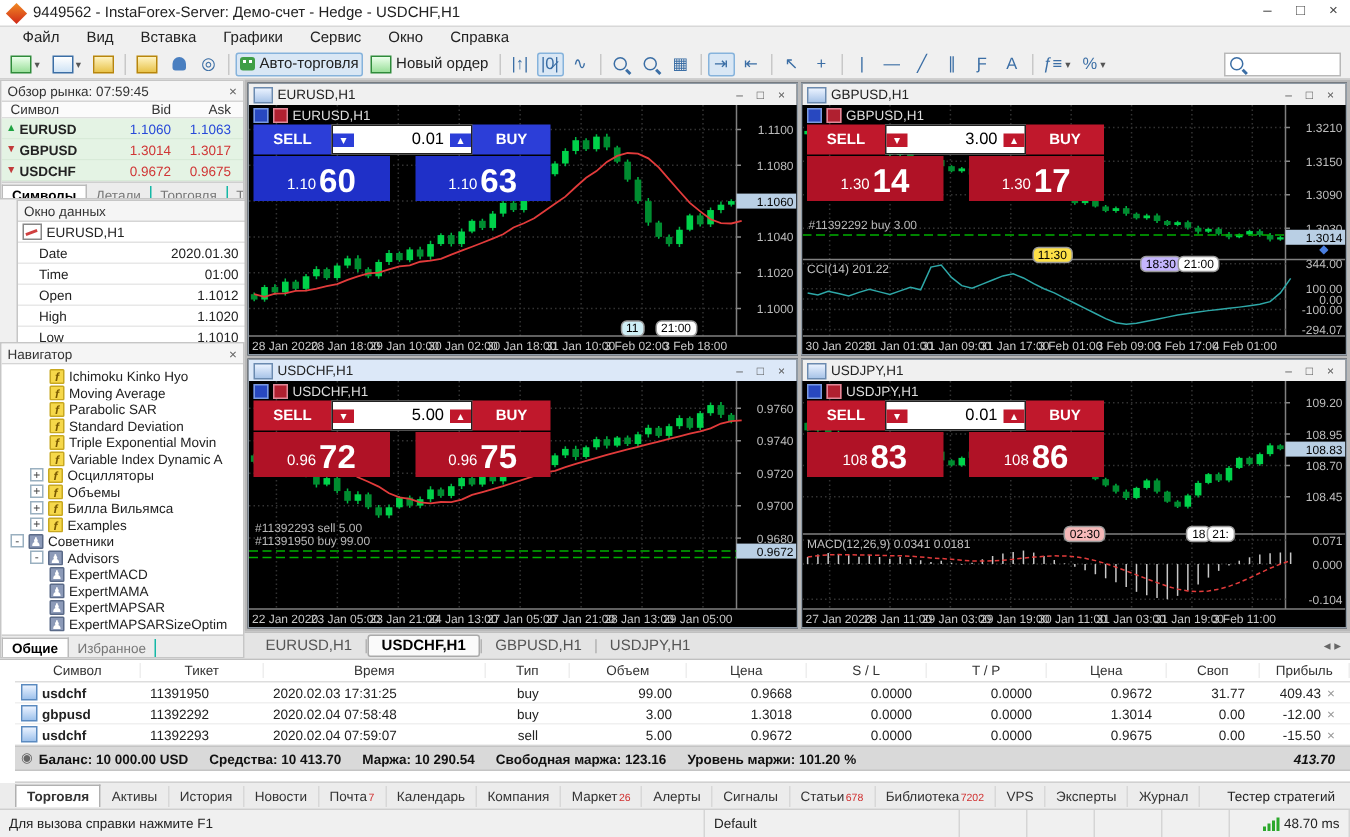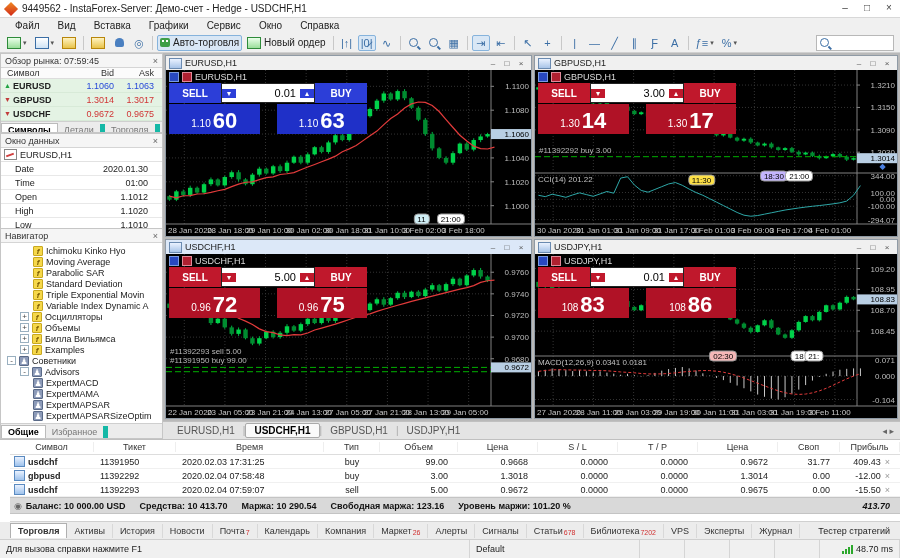--- a/index.html
+++ b/index.html
@@ -35,23 +35,23 @@
   .ptitle{height:13px;background:#f5f5f5;border-bottom:1px solid #d5d5d5;display:flex;align-items:center;padding:0 4px;font-size:9px;color:#333;flex:0 0 13px;}
   .ptitle .x{margin-left:auto;color:#666;font-size:9px;}
   #mw{left:0;top:53px;width:163px;height:80px;}
   .mw-head{display:flex;height:13px;border-bottom:1px solid #ddd;align-items:center;background:#fbfbfb;font-size:9px;color:#333;}
   .mw-head .c1{flex:1;padding-left:6px;} .mw-head .c2{width:38px;text-align:right;} .mw-head .c3{width:40px;text-align:right;padding-right:8px;}
   .mwr{display:flex;height:13px;align-items:center;background:#e4f3e4;border-bottom:1px solid #d8ead8;font-size:9px;}
   .mwa{width:9px;font-size:7px;padding-left:3px;}
   .mws{flex:1;font-weight:bold;color:#222;}
   .mwb{width:38px;text-align:right;} .mwk{width:40px;text-align:right;padding-right:8px;}
   .tabstrip{display:flex;height:14px;background:#ececec;border-top:1px solid #cfcfcf;align-items:flex-end;font-size:9px;flex:0 0 14px;}
-  .tab{padding:1px 6px;color:#777;border-right:5px solid #14b8a6;}
+  .tab{padding:1px 6px;color:#777;border-right:1px solid #14b8a6;}
   .tab.active{background:#fff;border:1px solid #bbb;border-bottom:none;color:#000;font-weight:bold;}
-  #dw{left:0;top:133px;width:163px;height:122px;}
+  #dw{left:11px;top:133px;width:163px;height:122px;}
   .dwsym{height:13px;display:flex;align-items:center;font-size:9px;border-bottom:1px solid #e2e2e2;background:#fff;}
   .dwr{height:13px;display:flex;align-items:center;font-size:9px;border-bottom:1px solid #e8e8e8;background:#fff;}
   .dwr .k{flex:1;padding-left:14px;color:#222;} .dwr .v{padding-right:14px;text-align:right;color:#222;}
   .mini-chart-ico{width:11px;height:9px;border:1px solid #888;background:#fff;margin:0 3px;position:relative;}
   .mini-chart-ico::after{content:'';position:absolute;left:1px;top:4px;width:8px;height:2px;background:#d04040;transform:rotate(-20deg);}
   #nav{left:0;top:228px;width:163px;height:211px;}
   #nav-tree{flex:1;background:#fff;overflow:hidden;padding-top:2px;}
   .nitem{height:11px;display:flex;align-items:center;font-size:9px;white-space:nowrap;overflow:hidden;}
   .exp{width:9px;height:9px;border:1px solid #9ab0c0;background:#fff;font-size:8px;line-height:7px;text-align:center;color:#444;margin-right:3px;flex:0 0 9px;box-sizing:border-box;}
   .nico{width:10px;height:10px;margin-right:3px;flex:0 0 10px;text-align:center;font-size:8px;line-height:10px;border-radius:1px;}
@@ -748,21 +748,21 @@
           <div class="tp-price" style="background: rgb(176, 18, 38);">
               <span class="sm">1.30</span>
               <span class="big">14</span>
             </div>
           <div class="tp-price" style="background: rgb(176, 18, 38);">
               <span class="sm">1.30</span>
               <span class="big">17</span>
             </div>
         </div>
       </div>
-    <span class="pill" style="left: 166.52px; top: 110px; background: #fde047;">11:30</span>
+    <span class="pill" style="left: 166.52px; top: 100px; background: #fde047;">11:30</span>
         <span class="pill" style="left: 238.92px; top: 106.24px; background: #c4b5fd;">18:30</span>
         <span class="pill" style="left: 264.26px; top: 106.24px; background: rgb(255, 255, 255);">21:00</span>
         <span class="pill" style="left: 347.52px; top: 96.28px; border: none; color: rgb(74, 127, 224); background: transparent;">◆</span>
       </div>
   </div>
 
   <div class="chart-win" id="cw2" style="left:2px;top:186px;width:367px;height:180px;">
     <div class="cw-title active">
       <span class="cw-ico"></span>
       <span>USDCHF,H1</span>

